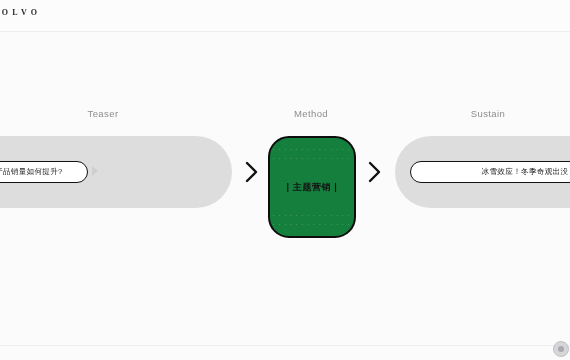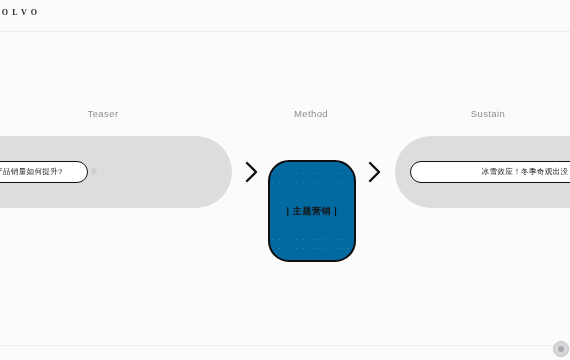--- a/index.html
+++ b/index.html
@@ -137,29 +137,28 @@
   .chevron svg { display: block; }
 
   
   .method-card {
     position: absolute;
     left: 268px;
     top: 104px;
     width: 88px;
     height: 102px;
     box-sizing: border-box;
-    background: #0369a1;
+    background: #15803d;
     border: 2.4px solid #0d0d0d;
     border-radius: 21px;
     display: flex;
     flex-direction: column;
     align-items: center;
     justify-content: space-between;
     padding: 9px 0 9px 0;
-    margin-top: 24px;
   }
   .deco-block {
     display: flex;
     flex-direction: column;
     gap: 4px;
     align-items: center;
     width: 100%;
   }
   .deco-row {
     font-size: 4.2px;

